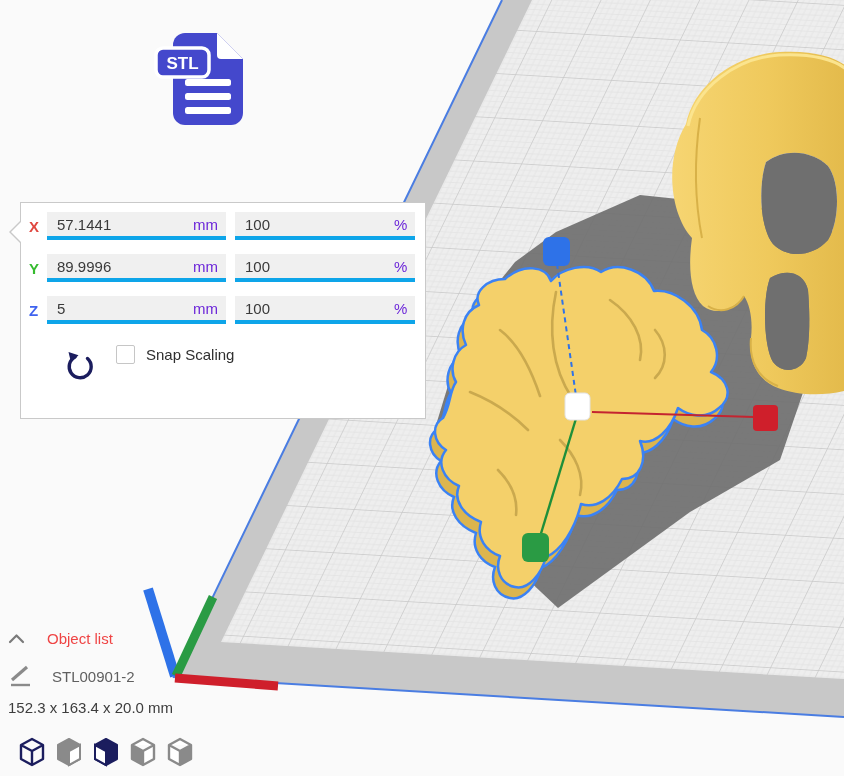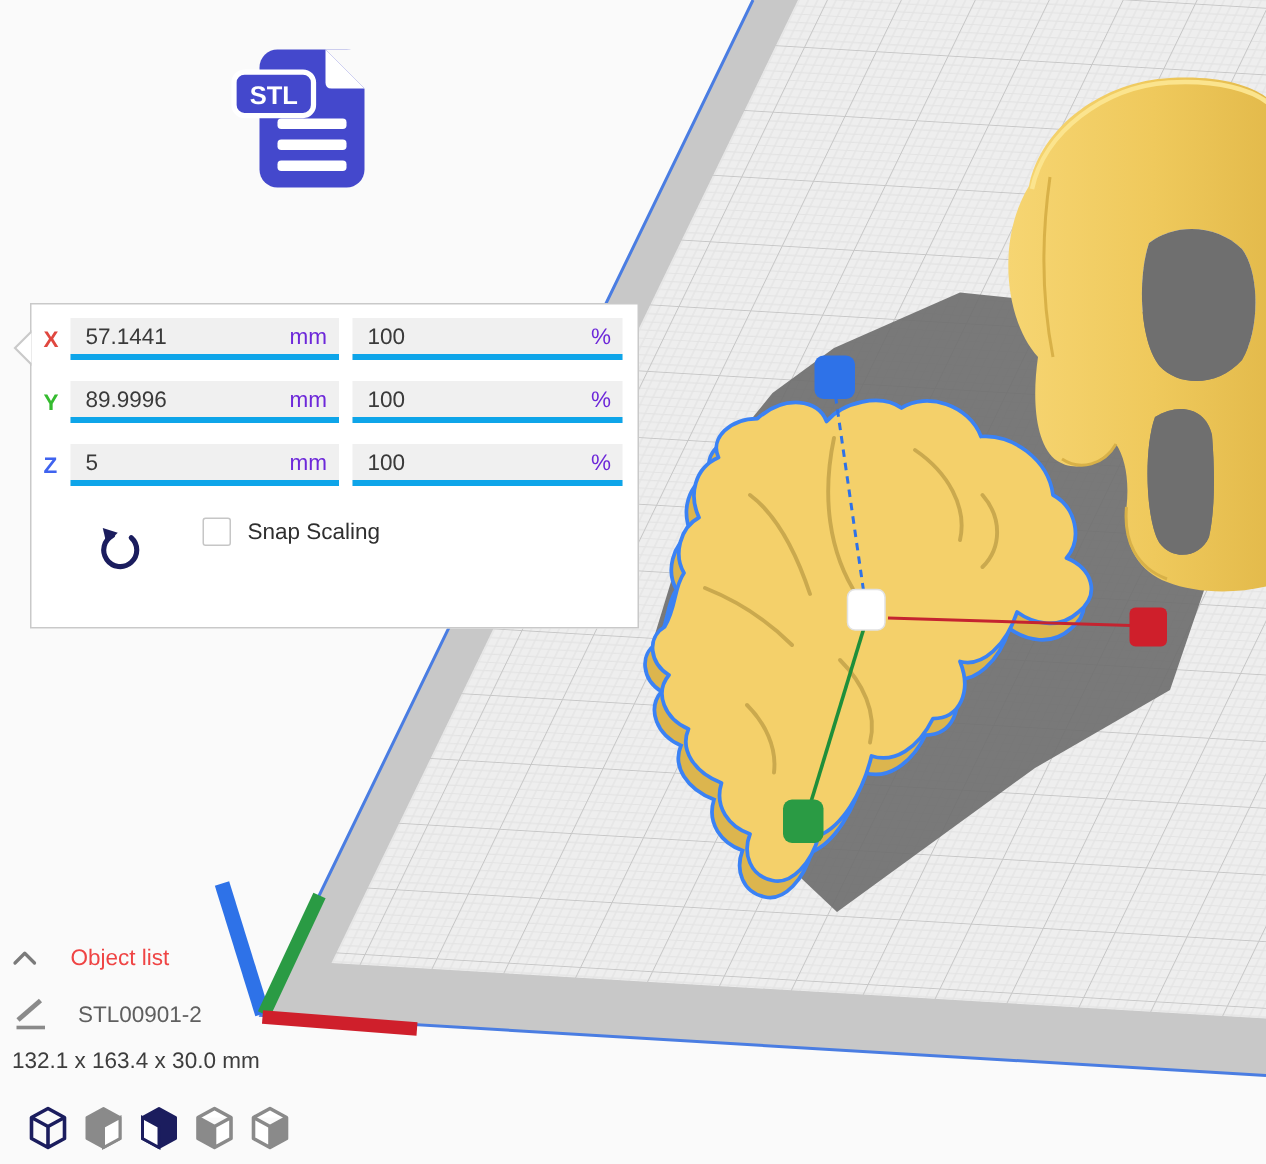--- a/index.html
+++ b/index.html
@@ -18,21 +18,21 @@
   .srow.r0{top:8px}.srow.r1{top:50px}.srow.r2{top:92px}
   .axis-label{width:18px;font-size:15px;font-weight:bold;}
   .ax-x{color:#e0473f}.ax-y{color:#35bb2f}.ax-z{color:#3f63ef}
   .field{background:#f0f0f0;border-bottom:4px solid #0ea5e9;height:28px;
     display:flex;align-items:center;padding:0 8px;box-sizing:border-box;}
   .f1{width:179px;}
   .f2{width:180px;margin-left:9px;gap:32px;}
   .field input{border:none;background:transparent;outline:none;
     font-family:"Liberation Sans",sans-serif;font-size:15px;color:#3a3a3a;width:115px;}
   .unit{margin-left:auto;color:#6d28d9;font-size:15px;}
-  .chk-row{position:absolute;left:114px;display:flex;align-items:center;height:22px;}
+  .chk-row{position:absolute;left:95px;display:flex;align-items:center;height:22px;}
   .chk-row.c0{top:140px}.chk-row.c1{top:178px}
   .checkbox{width:19px;height:19px;background:#fff;border:1px solid #c6c6c6;
     border-radius:2px;box-sizing:border-box;}
   .chk-label{margin-left:11px;font-size:15px;color:#2f2f2f;}
   .reset-btn{position:absolute;left:42px;top:146px;width:34px;height:36px;
     background:none;border:none;padding:0;cursor:pointer;}
 
   
   .objlist{position:absolute;left:8px;top:627px;width:260px;}
   .obj-header{display:flex;align-items:center;height:22px;}
@@ -207,21 +207,21 @@
       <span class="obj-header-label">Object list</span>
     </div>
     <div class="obj-item">
       <svg width="24" height="23" viewBox="0 0 24 23">
         <line x1="4" y1="15" x2="19" y2="2" stroke="#8a8a8a" stroke-width="3.2"></line>
         <line x1="3" y1="20" x2="22" y2="20" stroke="#8a8a8a" stroke-width="2.4"></line>
       </svg>
       <span class="obj-item-label">STL00901-2</span>
     </div>
   </div>
-  <div class="dims">132.1 x 163.4 x 30.0 mm</div>
+  <div class="dims">152.3 x 163.4 x 20.0 mm</div>
 
   <div class="viewbar">
     <button class="viewbtn" aria-label="3d-view">
       <svg width="30" height="32" viewBox="0 0 30 32">
         <path d="M15,3 L26,9 V23 L15,29 L4,23 V9 Z M4,9 L15,15 L26,9 M15,15 V29" fill="none" stroke="#1b1d5e" stroke-width="2.4" stroke-linejoin="round"></path>
       </svg>
     </button>
     <button class="viewbtn" aria-label="front-view">
       <svg width="30" height="32" viewBox="0 0 30 32">
         <path d="M15,3 L26,9 V23 L15,29 L4,23 V9 Z" fill="#8a8a8a" stroke="#8a8a8a" stroke-width="2" stroke-linejoin="round"></path>

